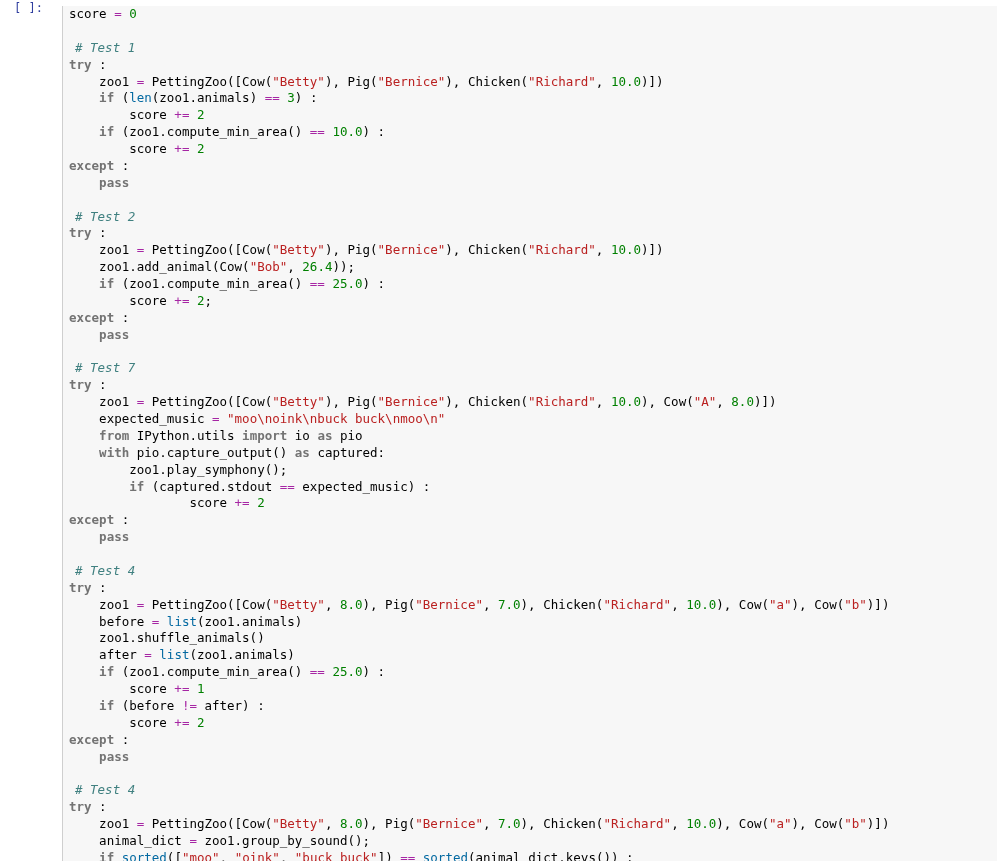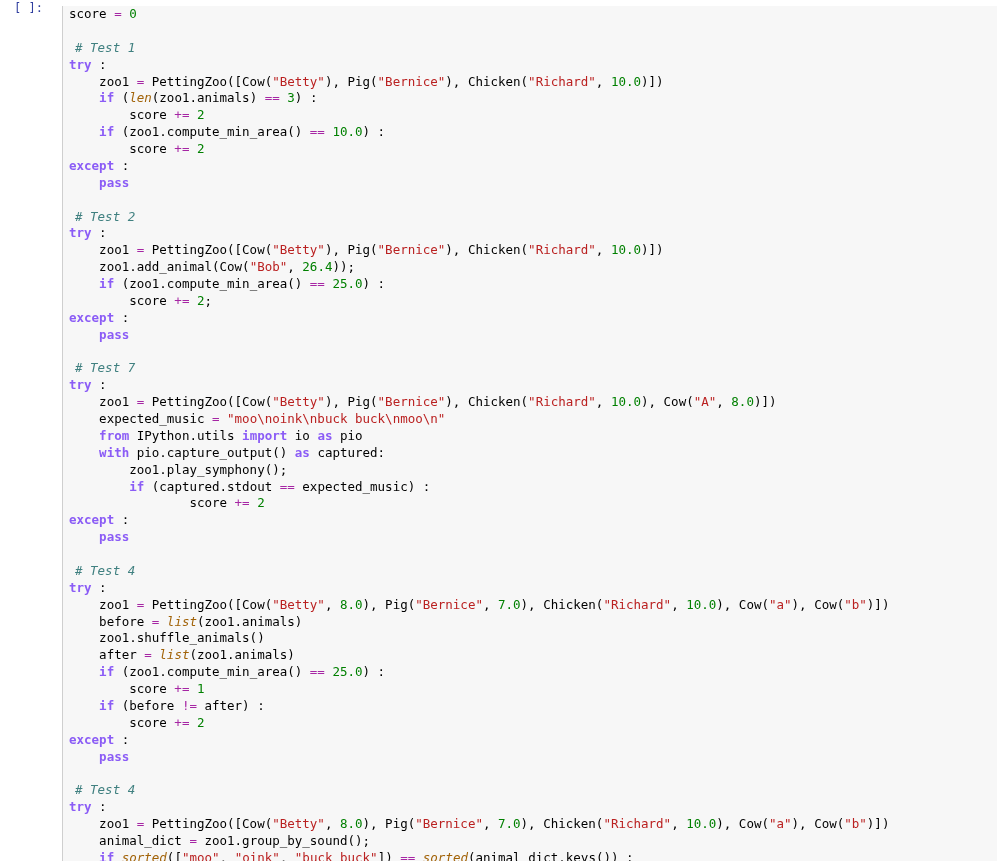--- a/index.html
+++ b/index.html
@@ -44,26 +44,26 @@
     min-height: 861px;
   }
   pre.code {
     margin: 0;
     white-space: pre;
     font-family: inherit;
     font-size: inherit;
     line-height: inherit;
   }
   
-  .kw   { color: #8b5cf6; font-weight: bold; }  
+  .kw   { color: #737373; font-weight: bold; }  
   .num  { color: #008000; }                    
   .op   { color: #a626a4; }                    
   .str  { color: #ba2121; }                    
   .cmt  { color: #408080; font-style: italic; margin-left: 6px; }                    
-  .bi   { color: #a16207; font-style: italic; }                    
+  .bi   { color: #0369a1; }                    
   .pl   { color: #000000; }                    
 </style>
 </head>
 <body>
 <div class="page">
 
   <div class="gutter">
     <span class="prompt">[ ]:</span>
   </div>
 

